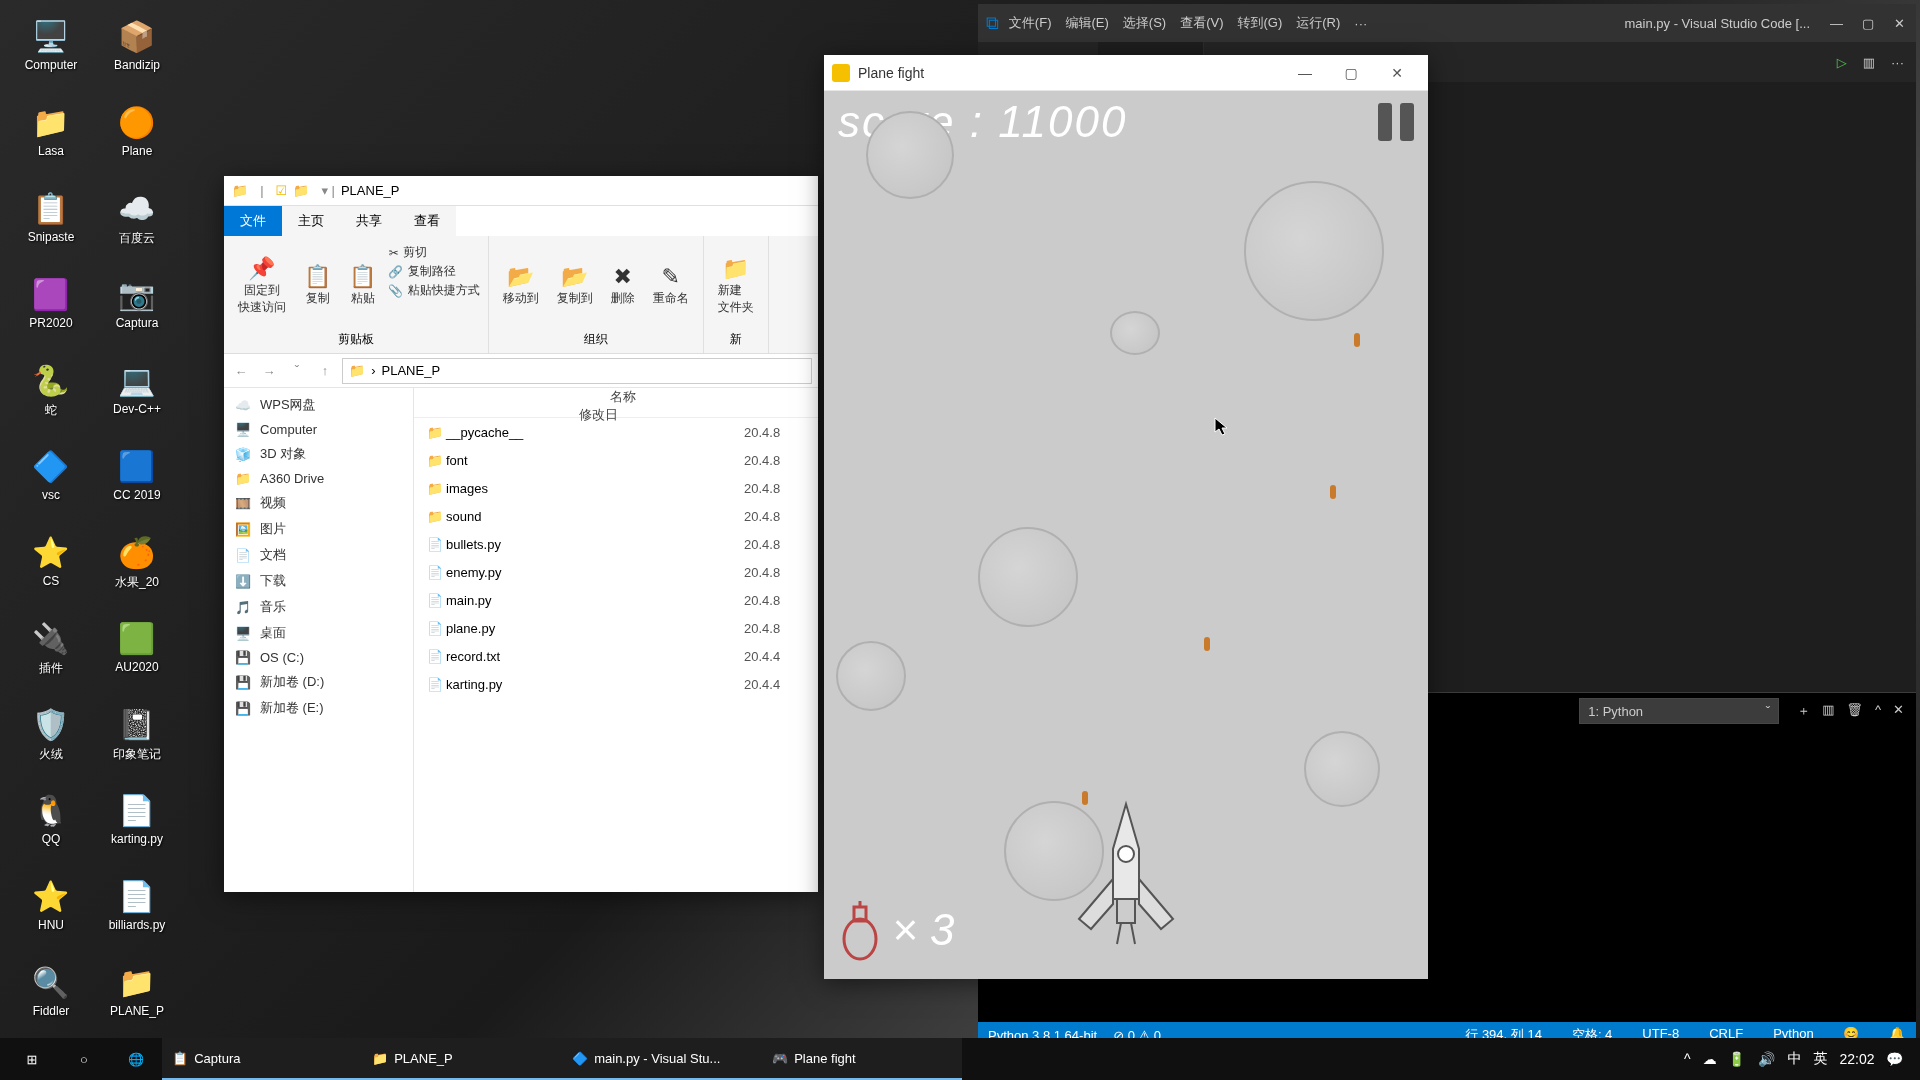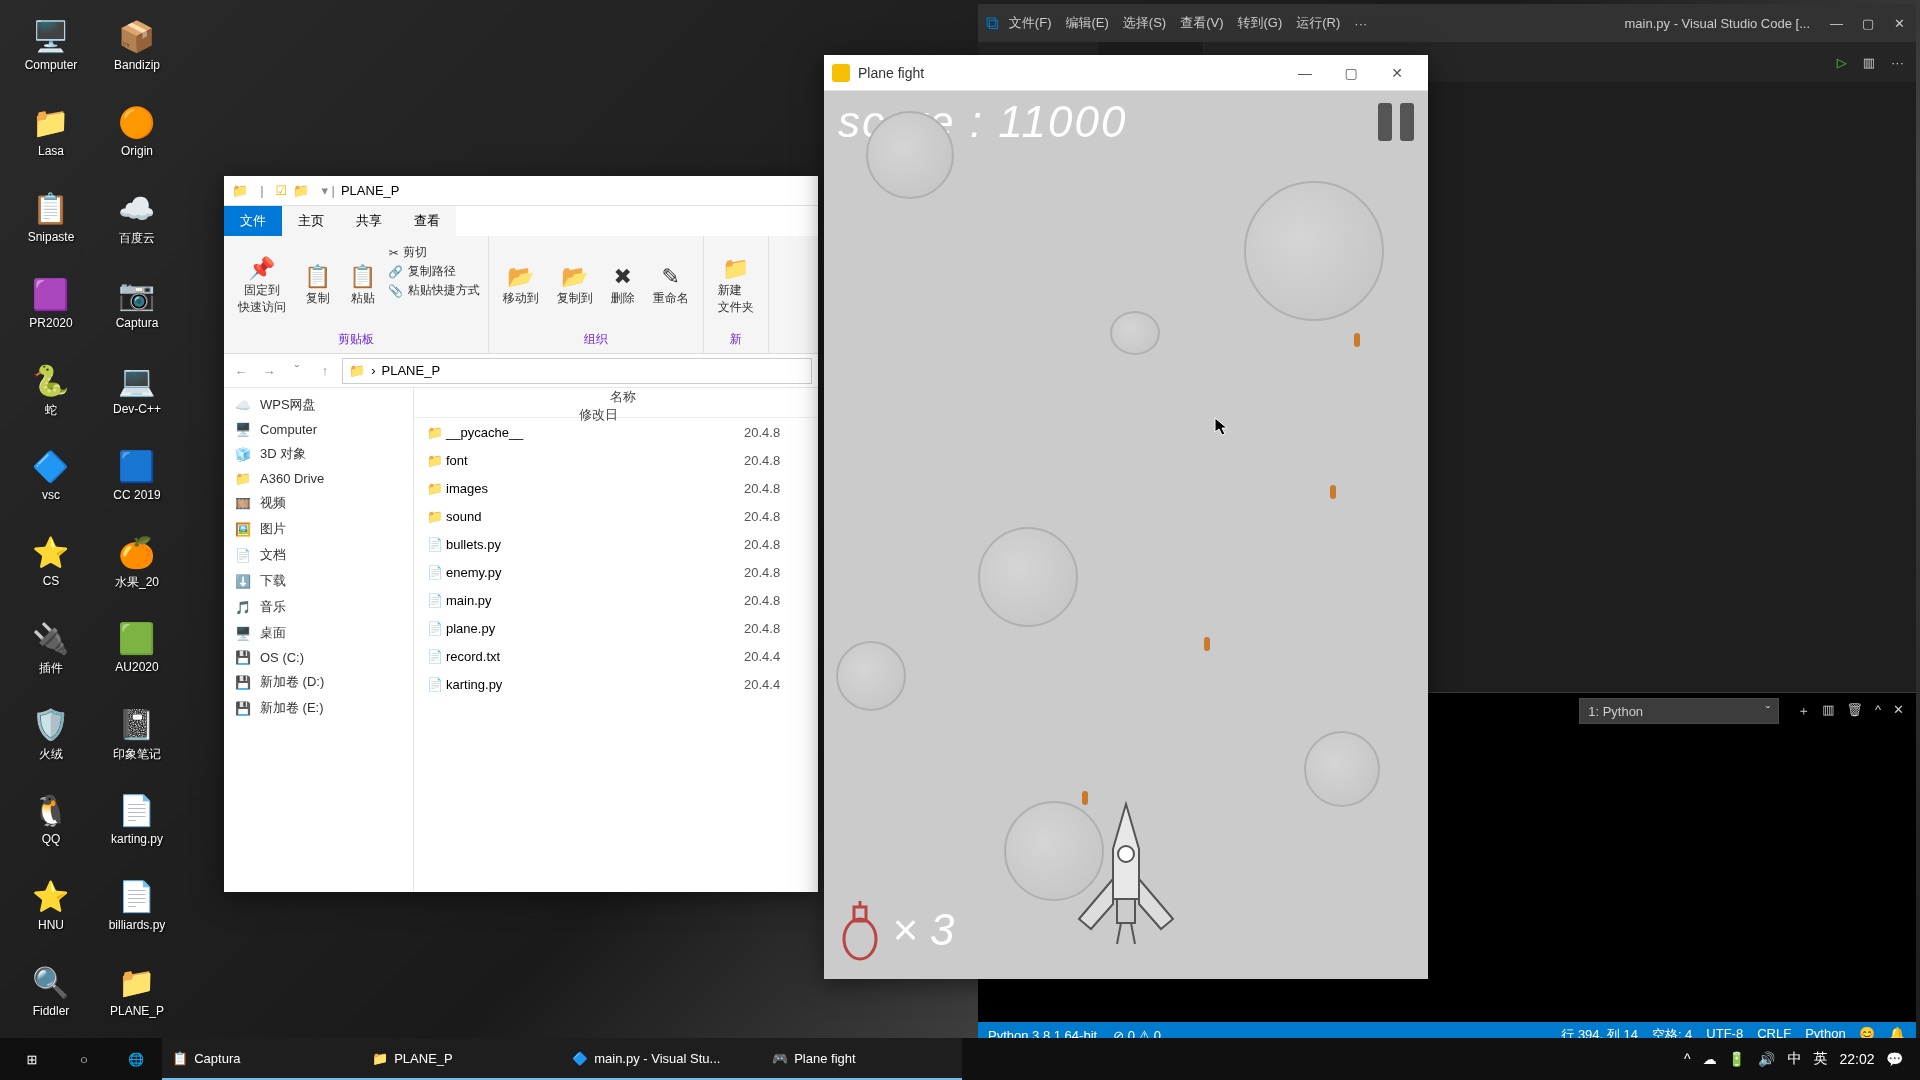--- a/index.html
+++ b/index.html
@@ -28,37 +28,37 @@
 
 .vscode-terminal { height: 330px; background: #000000; border-top: 1px solid #3c3c3c; display: flex; flex-direction: column; }
 .term-head { height: 36px; display: flex; align-items: center; padding: 0 12px; gap: 8px; }
 .term-sel { margin-left: auto; width: 200px; height: 26px; background: #3c3c3c; border: 1px solid #474747; display: flex; align-items: center; padding: 0 8px; font-size: 13px; }
 .term-icons { display: flex; gap: 12px; margin-left: 10px; }
 .term-body { flex: 1; padding: 6px 10px; font-family: Consolas, monospace; font-size: 15px; color: #d4d4d4; overflow: hidden; }
 .hl-green { background: #a8cf3a; color: #233; }
 .term-body .line { white-space: nowrap; line-height: 20px; }
 
 .vscode-status { height: 26px; background: #007acc; color: #fff; display: flex; align-items: center; font-size: 13px; padding: 0 10px; gap: 16px; }
-.vscode-status .right { margin-left: auto; display: flex; gap: 14px; }
+.vscode-status .right { margin-left: auto; display: flex; gap: 30px; }
 
 
 .explorer { position: absolute; left: 224px; top: 176px; width: 594px; height: 716px; background: #fff; box-shadow: 0 4px 24px rgba(0,0,0,.5); display: flex; flex-direction: column; font-size: 13px; }
 .exp-title { height: 30px; background: #fff; display: flex; align-items: center; padding: 0 8px; border-bottom: 1px solid #e0e0e0; }
 .exp-title .folder-ico { color: #f0b800; margin-right: 6px; }
 .exp-title .pinned { color: #f0b800; margin-left: 6px; margin-right: 6px; }
 .exp-title .sep { margin: 0 6px; color: #888; }
 .exp-ribbon-tabs { height: 30px; display: flex; }
 .rtab { padding: 0 16px; display: flex; align-items: center; background: #f5f5f5; cursor: pointer; }
 .rtab.active { background: #0078d7; color: #fff; }
 .exp-ribbon { height: 118px; background: #f5f5f5; display: flex; border-bottom: 1px solid #ddd; }
 .ribbon-group { border-right: 1px solid #e0e0e0; padding: 4px 8px; display: flex; flex-direction: column; }
 .ribbon-group .big { display: flex; gap: 6px; flex: 1; }
 .ribbon-btn { display: flex; flex-direction: column; align-items: center; justify-content: center; padding: 2px 6px; font-size: 12px; color: #333; cursor: pointer; }
 .ribbon-btn .ri { font-size: 22px; height: 26px; }
-.ribbon-group-label { text-align: center; font-size: 12px; color: #6d28d9; height: 18px; }
+.ribbon-group-label { text-align: center; font-size: 12px; color: #000000; height: 18px; }
 .small-row { display: flex; flex-direction: column; gap: 2px; font-size: 12px; color: #333; padding: 4px 0; }
 .small-row div { display: flex; align-items: center; gap: 4px; cursor: pointer; }
 
 .exp-path { height: 34px; display: flex; align-items: center; padding: 0 6px; gap: 6px; border-bottom: 1px solid #e5e5e5; }
 .nav-arrow { width: 22px; text-align: center; color: #888; cursor: pointer; }
 .path-box { flex: 1; border: 1px solid #ccc; height: 26px; display: flex; align-items: center; padding: 0 6px; gap: 6px; }
 
 .exp-body { flex: 1; display: flex; min-height: 0; }
 .exp-nav { width: 190px; border-right: 1px solid #e5e5e5; overflow-y: auto; padding: 4px 0; }
 .nav-item { display: flex; align-items: center; gap: 8px; padding: 4px 10px; cursor: pointer; font-size: 13px; color: #333; }
@@ -114,21 +114,21 @@
       <div class="desktop-icon">
         <div class="ico-box">📦</div>
         <span>Bandizip</span>
       </div>
       <div class="desktop-icon">
         <div class="ico-box">📁</div>
         <span>Lasa</span>
       </div>
       <div class="desktop-icon">
         <div class="ico-box">🟠</div>
-        <span>Origin</span>
+        <span>Plane</span>
       </div>
       <div class="desktop-icon">
         <div class="ico-box">📋</div>
         <span>Snipaste</span>
       </div>
       <div class="desktop-icon">
         <div class="ico-box">☁️</div>
         <span>百度云</span>
       </div>
       <div class="desktop-icon">

